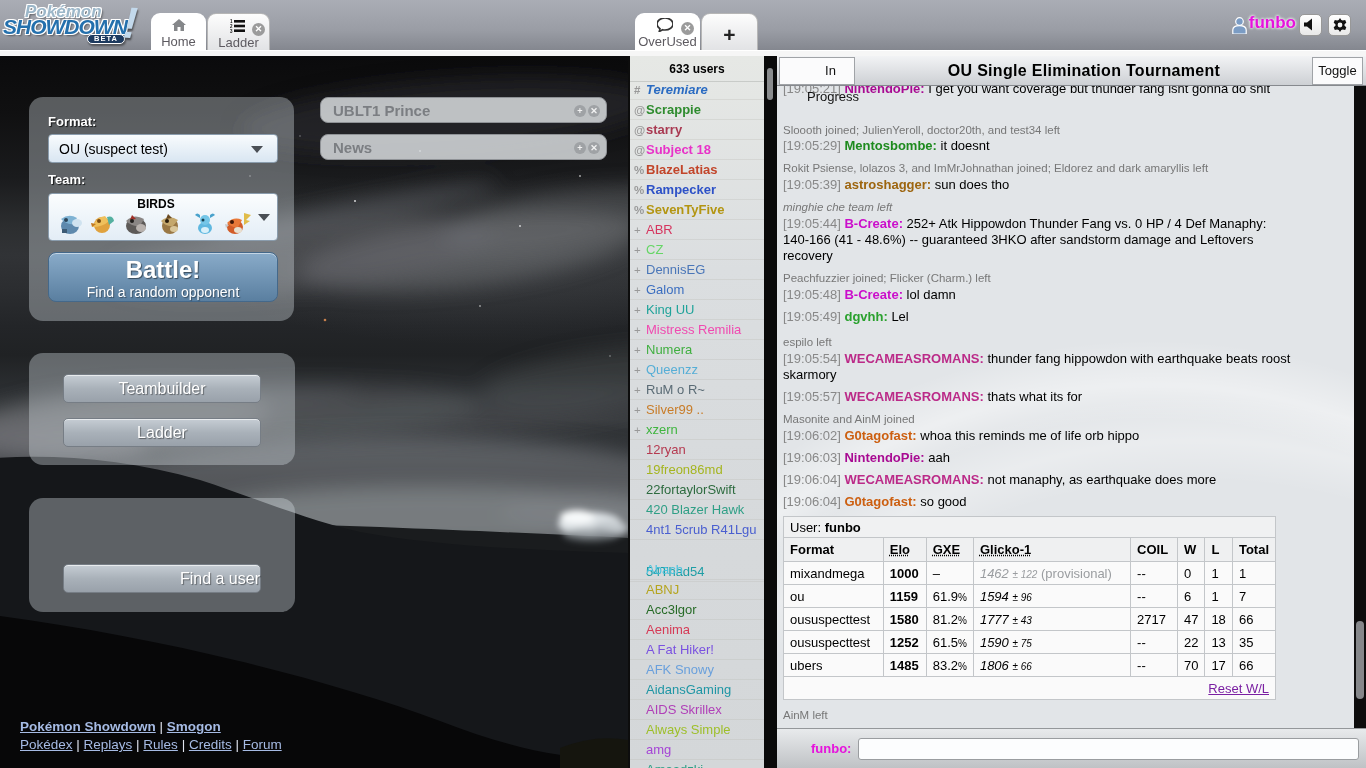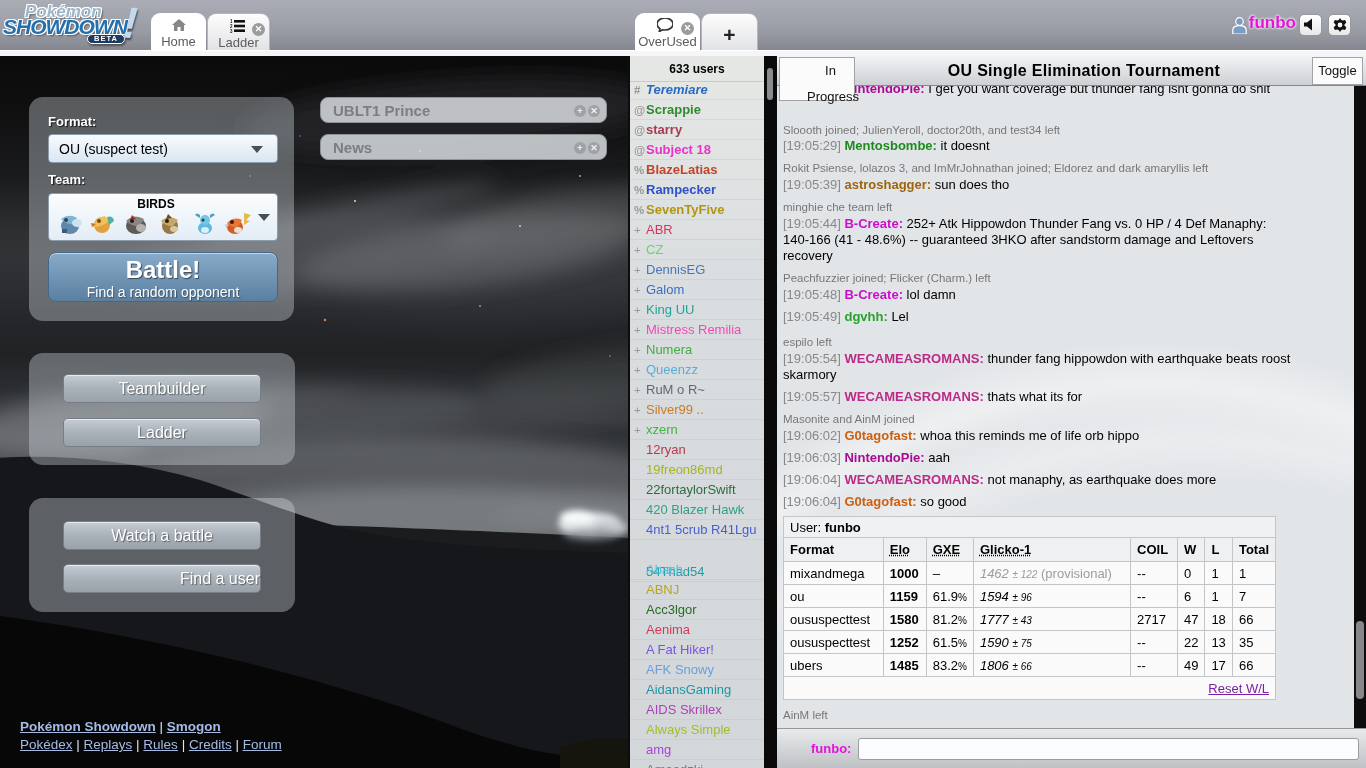--- a/index.html
+++ b/index.html
@@ -234,21 +234,20 @@
       <div id="battlebtn">
           <div class="b1">Battle!</div>
           <div class="b2">Find a random opponent</div>
         </div>
     </div>
     <div id="panel2" class="panel">
       <div class="mbtn" style="top:21px;">Teambuilder</div>
       <div class="mbtn" style="top:65px;">Ladder</div>
     </div>
     <div id="panel3" class="panel">
-      <div class="mbtn" style="top:23px;">Watch a battle</div>
       <div class="mbtn" style="top:66px;text-align:right;">Find a user</div>
     </div>
     <div class="newsbar" style="top:41px;">
         <div class="ttl">UBLT1 Prince</div>
         <div class="pc">+</div>
         <div class="xc">✕</div>
       </div>
     <div class="newsbar" style="top:78px;">
         <div class="ttl">News</div>
         <div class="pc">+</div>
@@ -303,21 +302,21 @@
         <div id="ulsbthumb"></div>
       </div>
     <div id="chat">
       <div id="chatbgarc"></div>
       <div id="chatlog">
           <div class="cm" style="top: 25px;"><span class="ts">[19:05:21]</span> <span class="nm" style="color:#a80a92">NintendoPie:</span> I get you want coverage but thunder fang isnt gonna do shit</div>
           <div class="cm gray" style="top: 66px;">Sloooth joined; JulienYeroll, doctor20th, and test34 left</div>
           <div class="cm" style="top: 82px;"><span class="ts">[19:05:29]</span> <span class="nm" style="color:#1d8a1d">Mentosbombe:</span> it doesnt</div>
           <div class="cm gray" style="top: 104px;">Rokit Psiense, lolazos 3, and ImMrJohnathan joined; Eldorez and dark amaryllis left</div>
           <div class="cm" style="top: 121px;"><span class="ts">[19:05:39]</span> <span class="nm" style="color:#9d650f">astroshagger:</span> sun does tho</div>
-          <div class="cm gray" style="top: 143px;">minghie che team left</div>
+          <div class="cm gray" style="top: 143px; font-style: italic;">minghie che team left</div>
           <div class="cm" style="top: 160px;"><span class="ts">[19:05:44]</span> <span class="nm" style="color:#cb0ecb">B-Create:</span> 252+ Atk Hippowdon Thunder Fang vs. 0 HP / 4 Def Manaphy:<br>140-166 (41 - 48.6%) -- guaranteed 3HKO after sandstorm damage and Leftovers<br>recovery</div>
           <div class="cm gray" style="top: 214px;">Peachfuzzier joined; Flicker (Charm.) left</div>
           <div class="cm" style="top: 231px;"><span class="ts">[19:05:48]</span> <span class="nm" style="color:#cb0ecb">B-Create:</span> lol damn</div>
           <div class="cm" style="top: 253px;"><span class="ts">[19:05:49]</span> <span class="nm" style="color:#2aa12e">dgvhh:</span> Lel</div>
           <div class="cm gray" style="top: 278px;">espilo left</div>
           <div class="cm" style="top: 295px;"><span class="ts">[19:05:54]</span> <span class="nm" style="color:#bb2a88">WECAMEASROMANS:</span> thunder fang hippowdon with earthquake beats roost<br>skarmory</div>
           <div class="cm" style="top: 333px;"><span class="ts">[19:05:57]</span> <span class="nm" style="color:#bb2a88">WECAMEASROMANS:</span> thats what its for</div>
           <div class="cm gray" style="top: 355px;">Masonite and AinM joined</div>
           <div class="cm" style="top: 372px;"><span class="ts">[19:06:02]</span> <span class="nm" style="color:#cc5f10">G0tagofast:</span> whoa this reminds me of life orb hippo</div>
           <div class="cm" style="top: 394px;"><span class="ts">[19:06:03]</span> <span class="nm" style="color:#a80a92">NintendoPie:</span> aah</div>
@@ -378,33 +377,33 @@
                 <td>22</td>
                 <td>13</td>
                 <td>35</td>
               </tr>
 <tr>
                 <td>ubers</td>
                 <td><b>1485</b></td>
                 <td>83.2<span class="pct">%</span></td>
                 <td class="gl">1806 <small>± 66</small></td>
                 <td>--</td>
-                <td>49</td>
+                <td>70</td>
                 <td>17</td>
                 <td>66</td>
               </tr>
 <tr>
                 <td colspan="8" style="text-align:right"><span style="color:#7a1fa2;text-decoration:underline">Reset W/L</span></td>
               </tr>
             </tbody>
           </table>
         </div>
     </div>
     <div id="chathead">
-      <div class="btn" style="left:2px; top:1px; width:76px; height:44px; line-height:26px;padding-left:27px;">In Progress</div>
+      <div class="btn" style="left:2px; top:1px; width:76px; height:28px; line-height:26px;padding-left:27px;">In Progress</div>
       <div class="ttl">OU Single Elimination Tournament</div>
       <div class="btn" style="right:3px; top:1px; width:51px; height:28px; line-height:26px;">Toggle</div>
     </div>
     <div id="chsb">
         <div id="chsbthumb"></div>
       </div>
     <div id="chatbar">
       <div class="who">funbo:</div>
       <input type="text" style="">
     </div>

